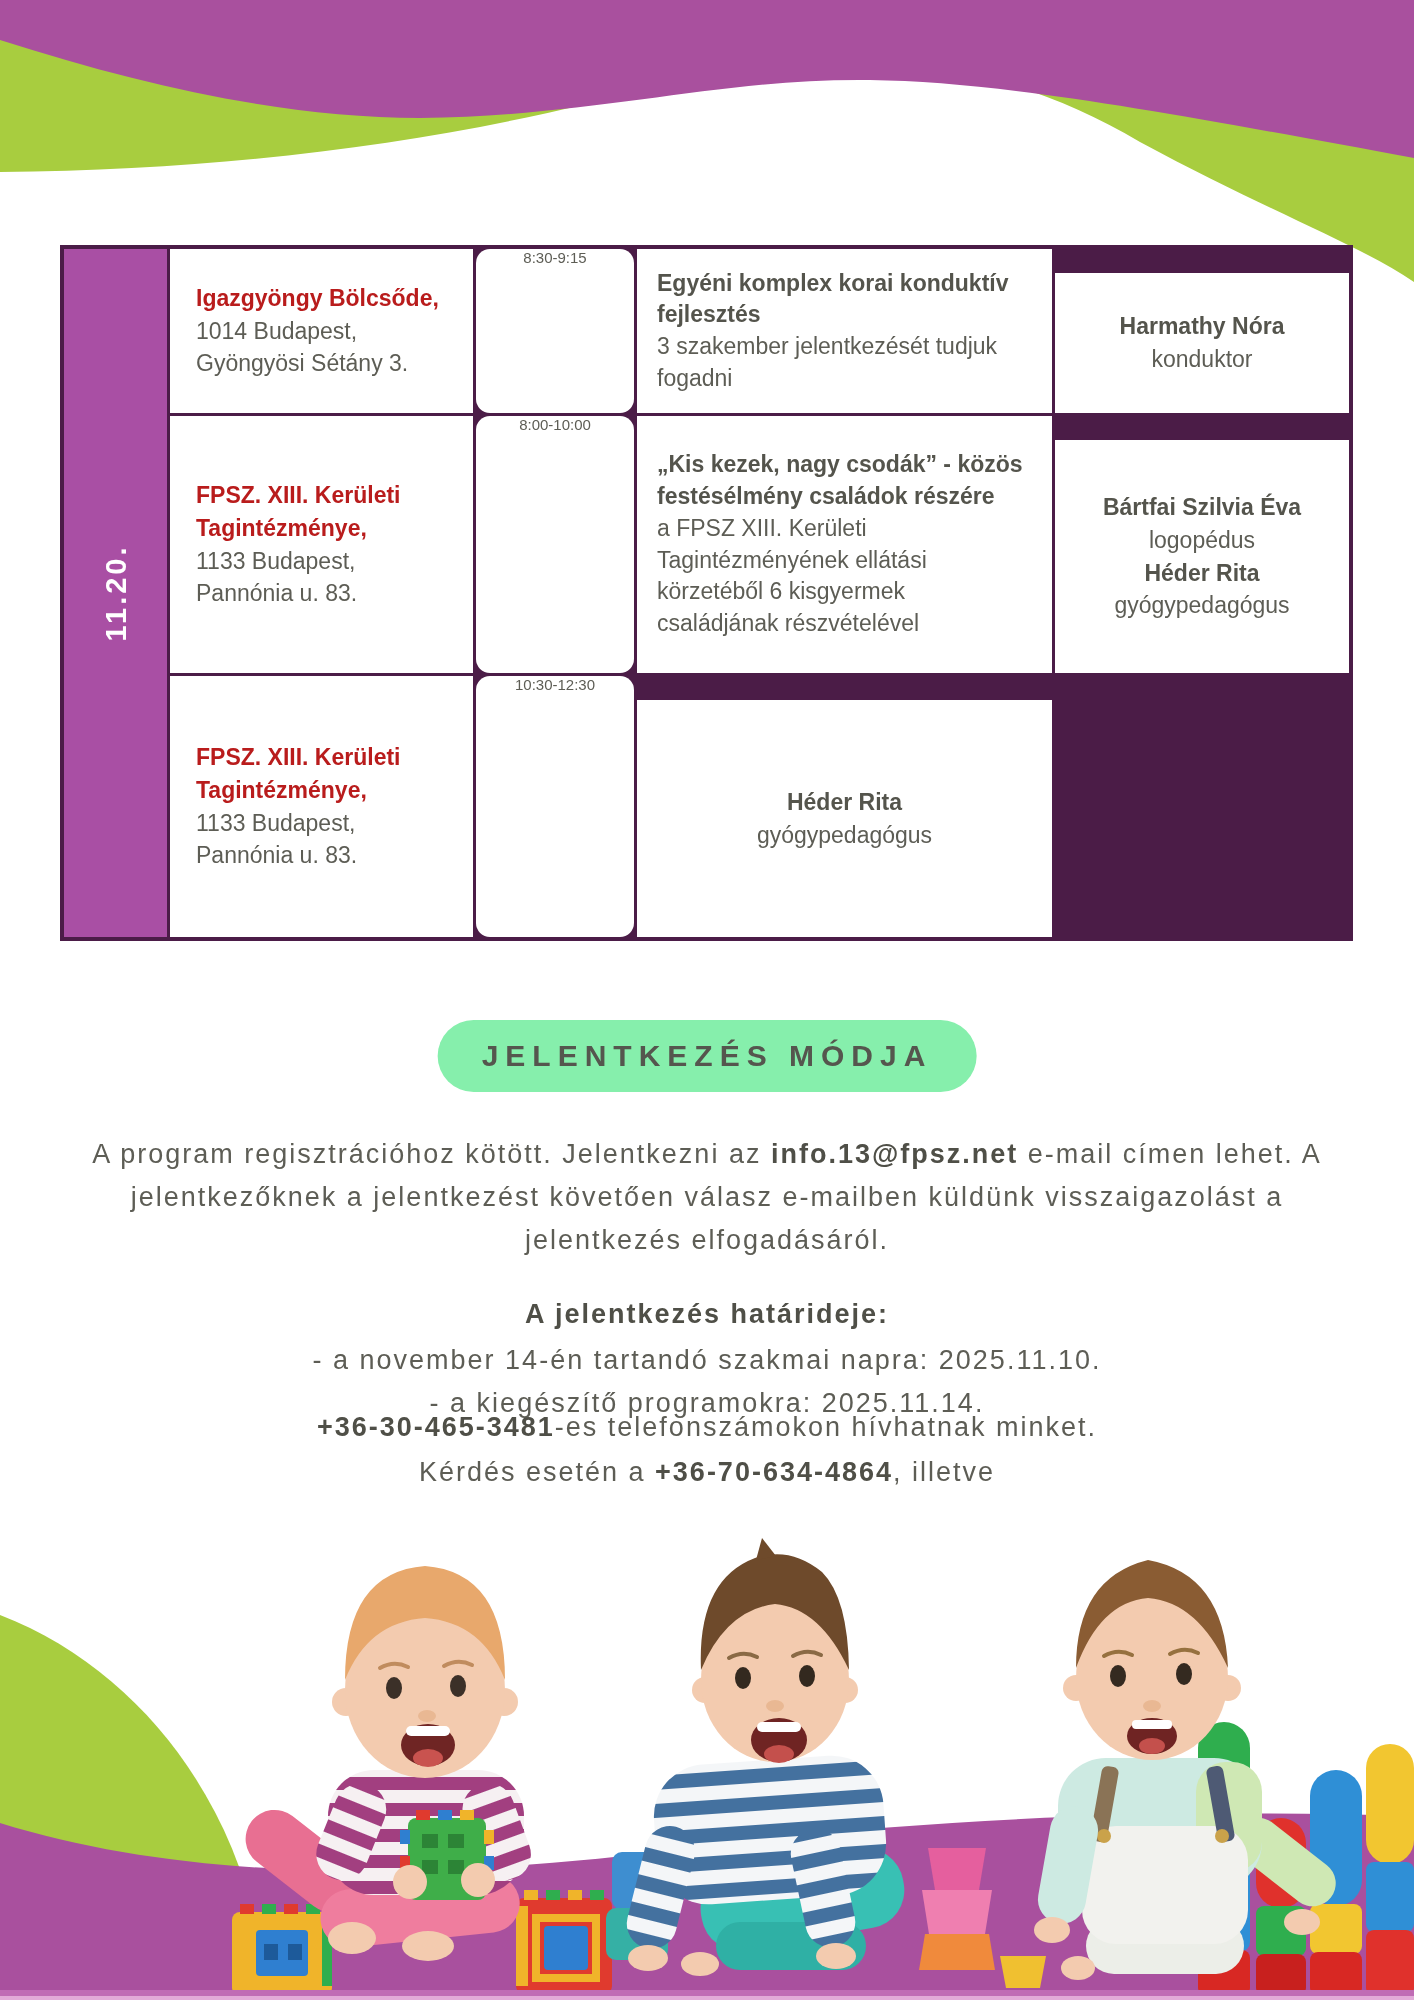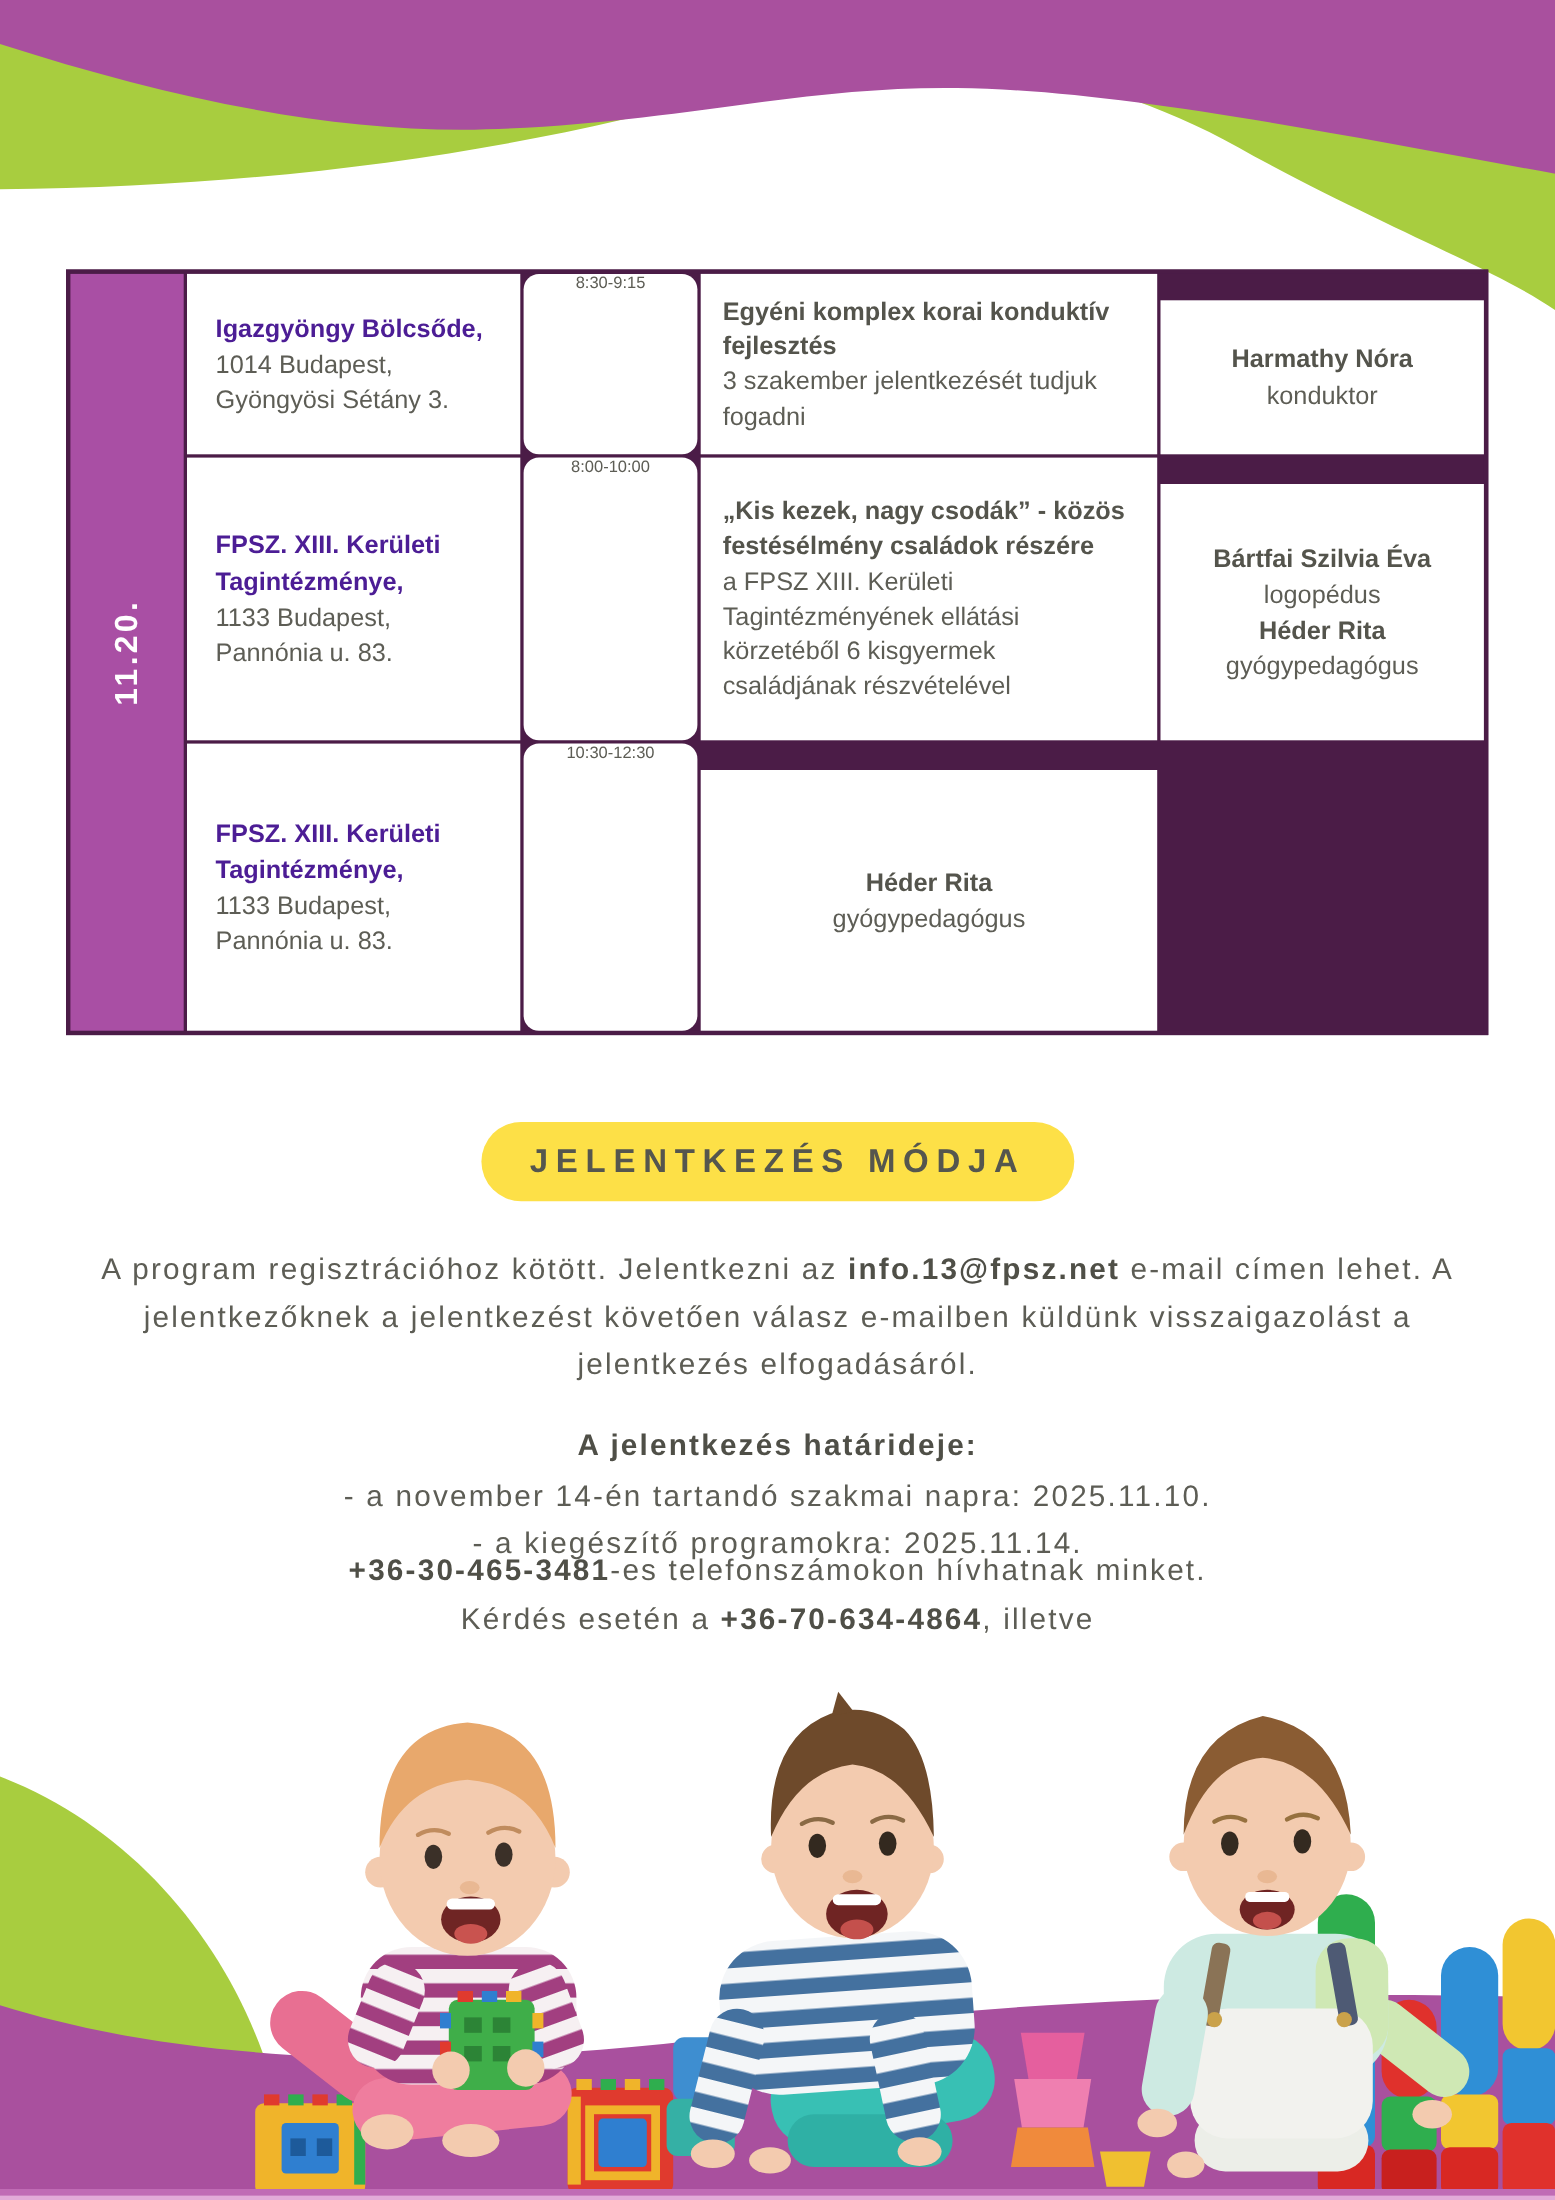--- a/index.html
+++ b/index.html
@@ -21,33 +21,33 @@
   }
   .cell{background:#ffffff;}
   .date-cell{grid-row:1/4;grid-column:1;background:#a94fa4;position:relative;}
   .date-label{
     position:absolute;top:50%;left:50%;
     transform:translate(-50%,-50%) rotate(-90deg);
     color:#ffffff;font-weight:bold;font-size:29px;letter-spacing:3px;white-space:nowrap;
   }
   .loc-cell{display:flex;flex-direction:column;justify-content:center;
     padding:10px 18px 10px 26px;font-size:23px;line-height:1.42;}
-  .loc-name{font-weight:bold;color:#4c1d95;}
+  .loc-name{font-weight:bold;color:#b91c1c;}
   .time-cell{display:flex;align-items:flex-start;justify-content:center;font-size:15px;border-radius:14px;}
   .desc-cell{display:flex;flex-direction:column;justify-content:center;
     padding:12px 20px;font-size:23px;line-height:1.38;}
   .desc-title{font-weight:bold;color:#54544c;}
   .staff-cell{display:flex;flex-direction:column;align-items:center;justify-content:center;
     text-align:center;font-size:23px;line-height:1.42;padding:8px;margin-top:24px;}
   .staff-name{font-weight:bold;color:#54544c;}
 
   
   .badge{
     position:absolute;top:1020px;left:50%;transform:translateX(-50%);
-    background:#fde047;color:#55564e;font-weight:bold;font-size:30px;
+    background:#86efac;color:#55564e;font-weight:bold;font-size:30px;
     letter-spacing:7px;padding:19px 44px;border-radius:40px;white-space:nowrap;
   }
   .copy{position:absolute;left:77px;width:1260px;text-align:center;
     font-size:27px;letter-spacing:2px;line-height:43px;}
   .copy .b{font-weight:bold;color:#4f4f47;}
   .p1{top:1106px;}
   .deadline-head{top:1266px;font-weight:bold;color:#4f4f47;}
   .bullet1{top:1312px;}
   .bullet2{top:1355px;}
   .phone1{top:1424px;}

